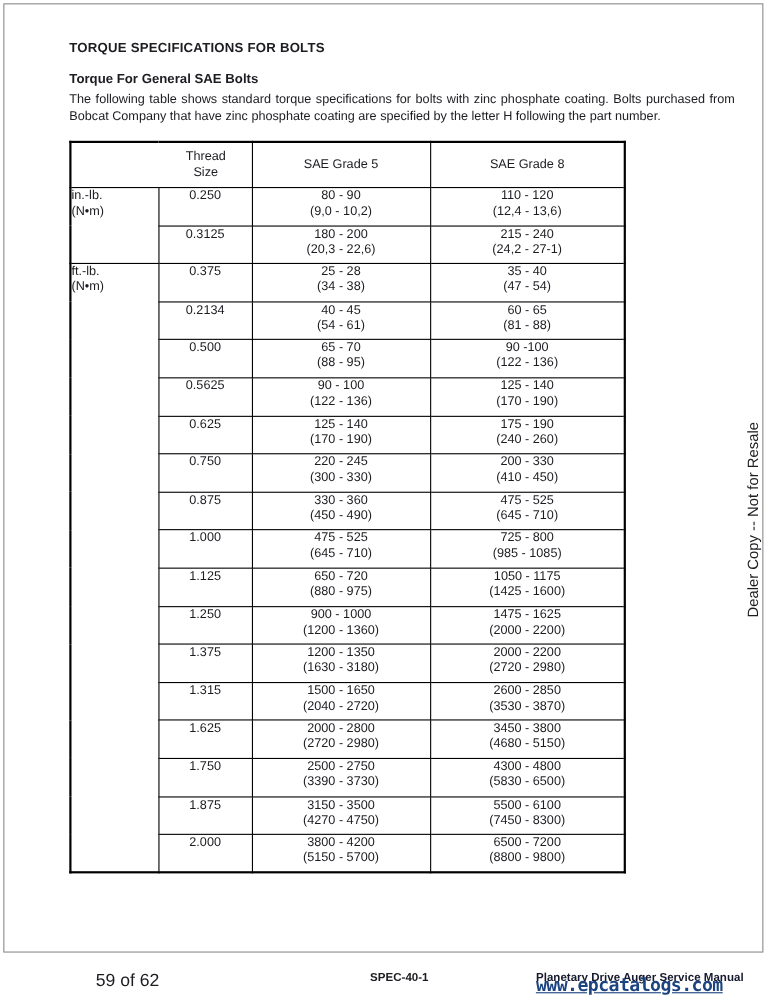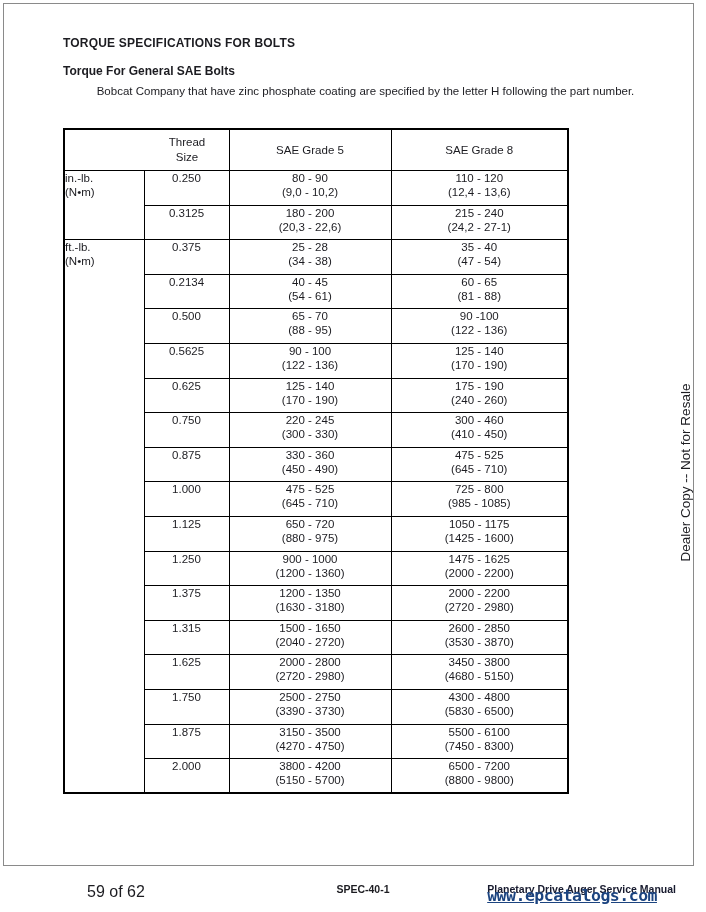--- a/index.html
+++ b/index.html
@@ -31,21 +31,21 @@
     font-size: 12px; font-weight: bold;
   }
   .intro {
     position: absolute;
     left: 63px; top: 84px;
     width: 605px;
     font-size: 11.5px;
     line-height: 15px;
   }
   .intro .line1 { text-align: justify; text-align-last: justify; }
-  .intro .line2 { text-align: center; }
+  .intro .line2 { text-align: left; }
 
   table.torque {
     position: absolute;
     left: 63px; top: 128px;
     width: 504px;
     border-collapse: collapse;
     table-layout: fixed;
     font-size: 11.5px;
   }
   table.torque col.c1 { width: 80px; }
@@ -131,20 +131,21 @@
 
 <div class="page">
 
   <div class="page-frame"></div>
 
   <div class="doc-title">TORQUE SPECIFICATIONS FOR BOLTS</div>
 
   <div class="section-title">Torque For General SAE Bolts</div>
 
   <div class="intro">
+    <div class="line1">The following table shows standard torque specifications for bolts with zinc phosphate coating. Bolts purchased from</div>
     <div class="line2">Bobcat Company that have zinc phosphate coating are specified by the letter H following the part number.</div>
   </div>
 
   <table class="torque">
     <colgroup>
       <col class="c1">
         <col class="c2">
         <col class="c3">
         <col class="c4">
     </colgroup>
@@ -244,21 +245,21 @@
             <div>(240 - 260)</div>
           </td>
         </tr>
         <tr class="data-row">
           <td class="size-cell">0.750</td>
           <td class="torque-cell">
             <div>220 - 245</div>
             <div>(300 - 330)</div>
           </td>
           <td class="torque-cell">
-            <div>300 - 460</div>
+            <div>200 - 330</div>
             <div>(410 - 450)</div>
           </td>
         </tr>
         <tr class="data-row">
           <td class="size-cell">0.875</td>
           <td class="torque-cell">
             <div>330 - 360</div>
             <div>(450 - 490)</div>
           </td>
           <td class="torque-cell">

